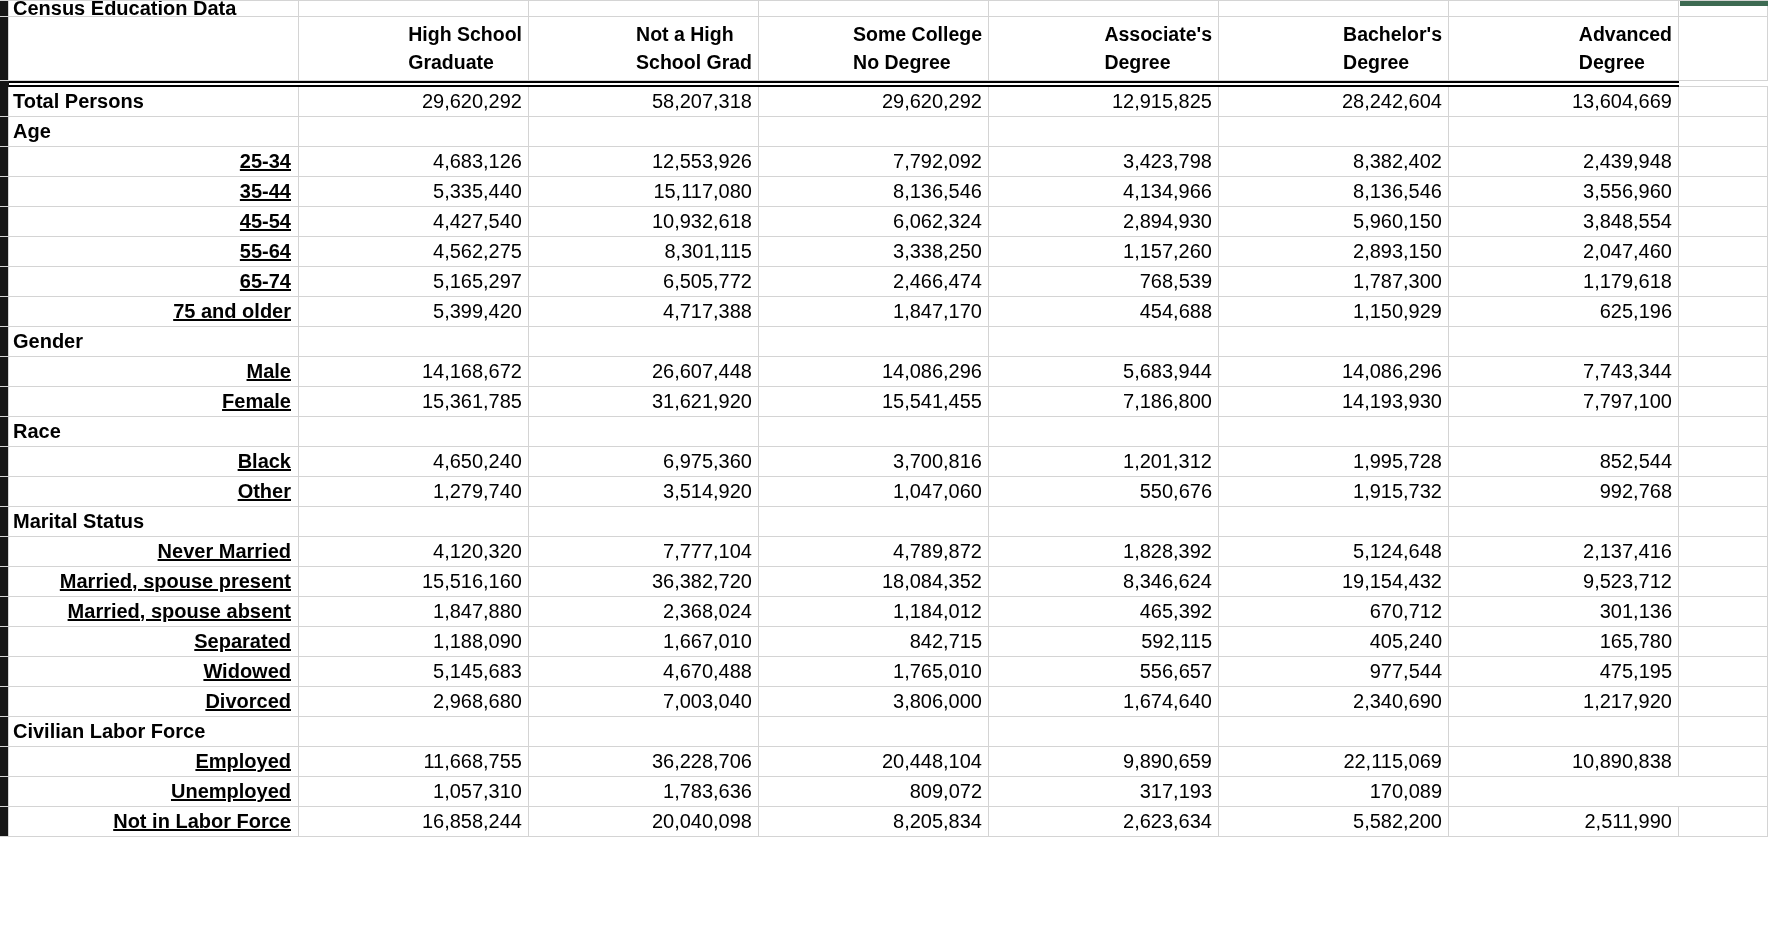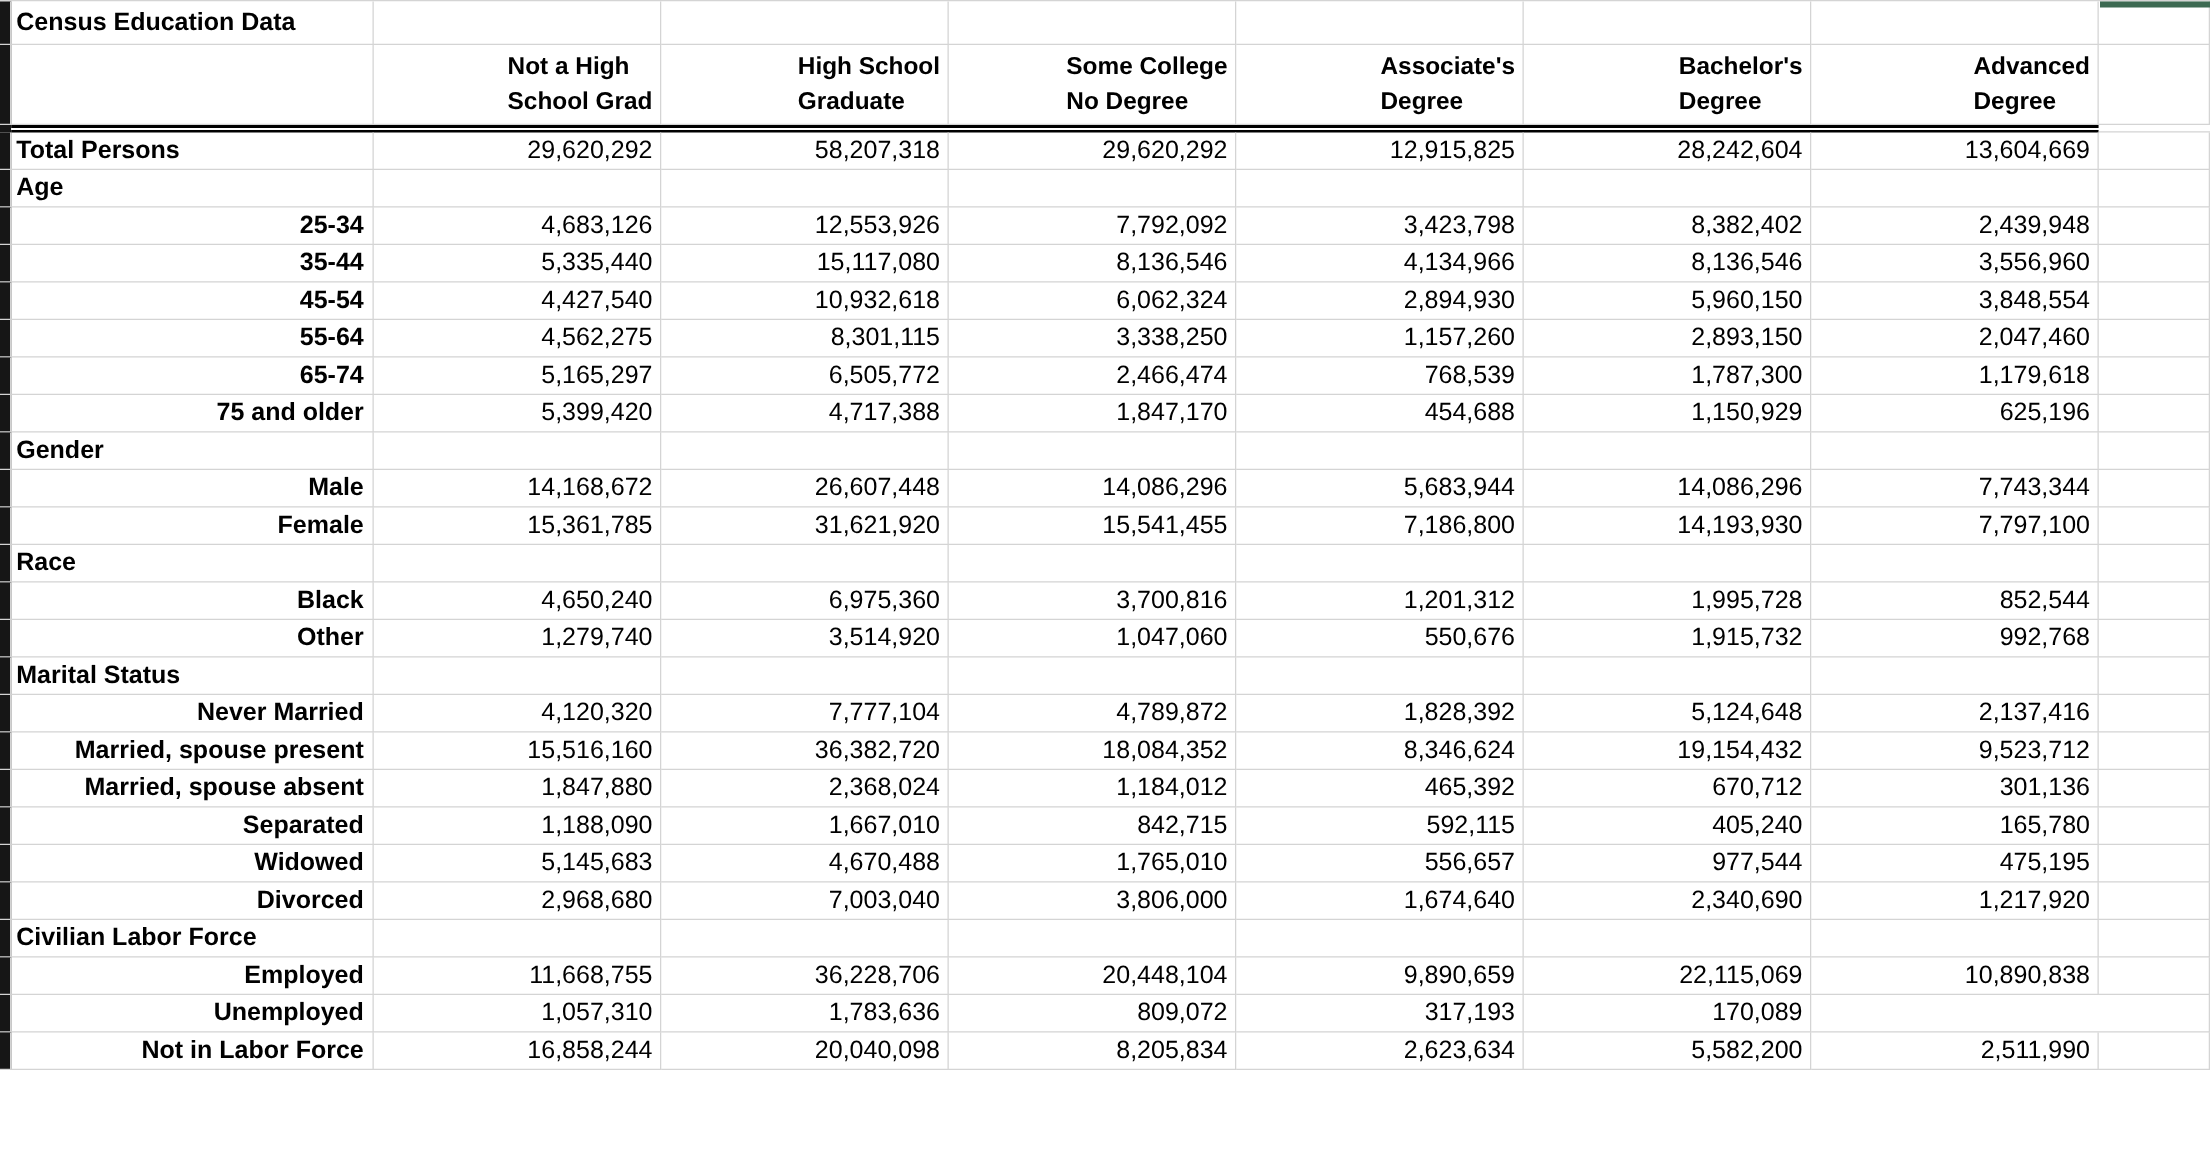--- a/index.html
+++ b/index.html
@@ -28,31 +28,31 @@
     border-bottom:1px solid #d4d4d4;
   }
   .c-label{width:290px;flex:0 0 290px;}
   .c-val{
     width:230px;flex:0 0 230px;
     justify-content:flex-end;
     padding-right:6px;
     font-size:20px;
   }
   .c-tail{flex:1 1 auto;}
-  .r-title{height:35px;}
+  .r-title{height:16px;}
   .r-head{height:64px;}
   .r-data{height:30px;text-align:center;}
   .title-cell{font-weight:bold;font-size:20px;padding-left:4px;}
   .head-cell{
     font-weight:bold;font-size:19.5px;line-height:1.4;
     white-space:pre-line;padding-left:4px;
     align-items:center;
   }
   .lbl-section{font-weight:bold;font-size:20px;justify-content:flex-start;padding-left:4px;}
-  .lbl-data{font-weight:bold;font-size:20px;justify-content:flex-end;padding-right:7px;}
+  .lbl-data{font-weight:bold;font-size:20px;justify-content:flex-end;padding-right:7px;text-decoration:underline;}
   .r-divider{height:6px;display:flex;}
   .div-strip{width:9px;flex:0 0 9px;background:#161616;}
   .div-line{
     width:1670px;flex:0 0 1670px;
     background:linear-gradient(to bottom,#000 0 2px,#fff 2px 4px,#000 4px 6px);
   }
   .div-tail{flex:1 1 auto;box-sizing:border-box;background:#fff;border-bottom:1px solid #d4d4d4;}
   #selection-bar{
     position:absolute;top:0;left:1680px;right:0;height:5px;
     background:#3d6a52;z-index:5;
@@ -73,24 +73,24 @@
     <div class="cell c-val"></div>
     <div class="cell c-val"></div>
     <div class="cell c-val"></div>
     <div class="cell c-val"></div>
     <div class="cell c-tail"></div>
   </div>
 
   <div class="row r-head">
     <div class="c-strip"></div>
     <div class="cell c-label"></div>
+    <div class="cell c-val head-cell">High School
+Graduate</div>
     <div class="cell c-val head-cell">Not a High
 School Grad</div>
-    <div class="cell c-val head-cell">High School
-Graduate</div>
     <div class="cell c-val head-cell">Some College
 No Degree</div>
     <div class="cell c-val head-cell">Associate's
 Degree</div>
     <div class="cell c-val head-cell">Bachelor's
 Degree</div>
     <div class="cell c-val head-cell">Advanced
 Degree</div>
     <div class="cell c-tail"></div>
   </div>

